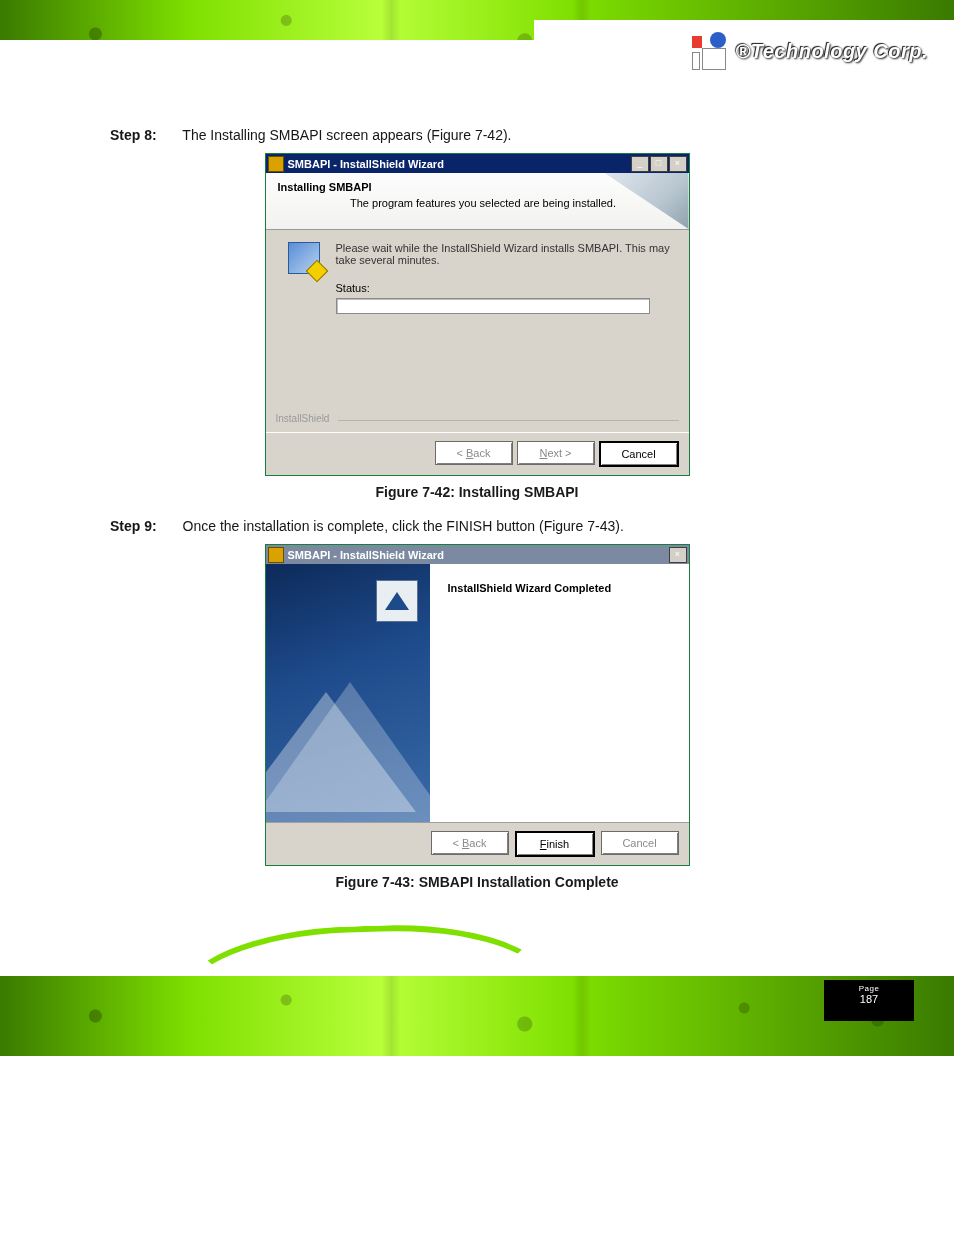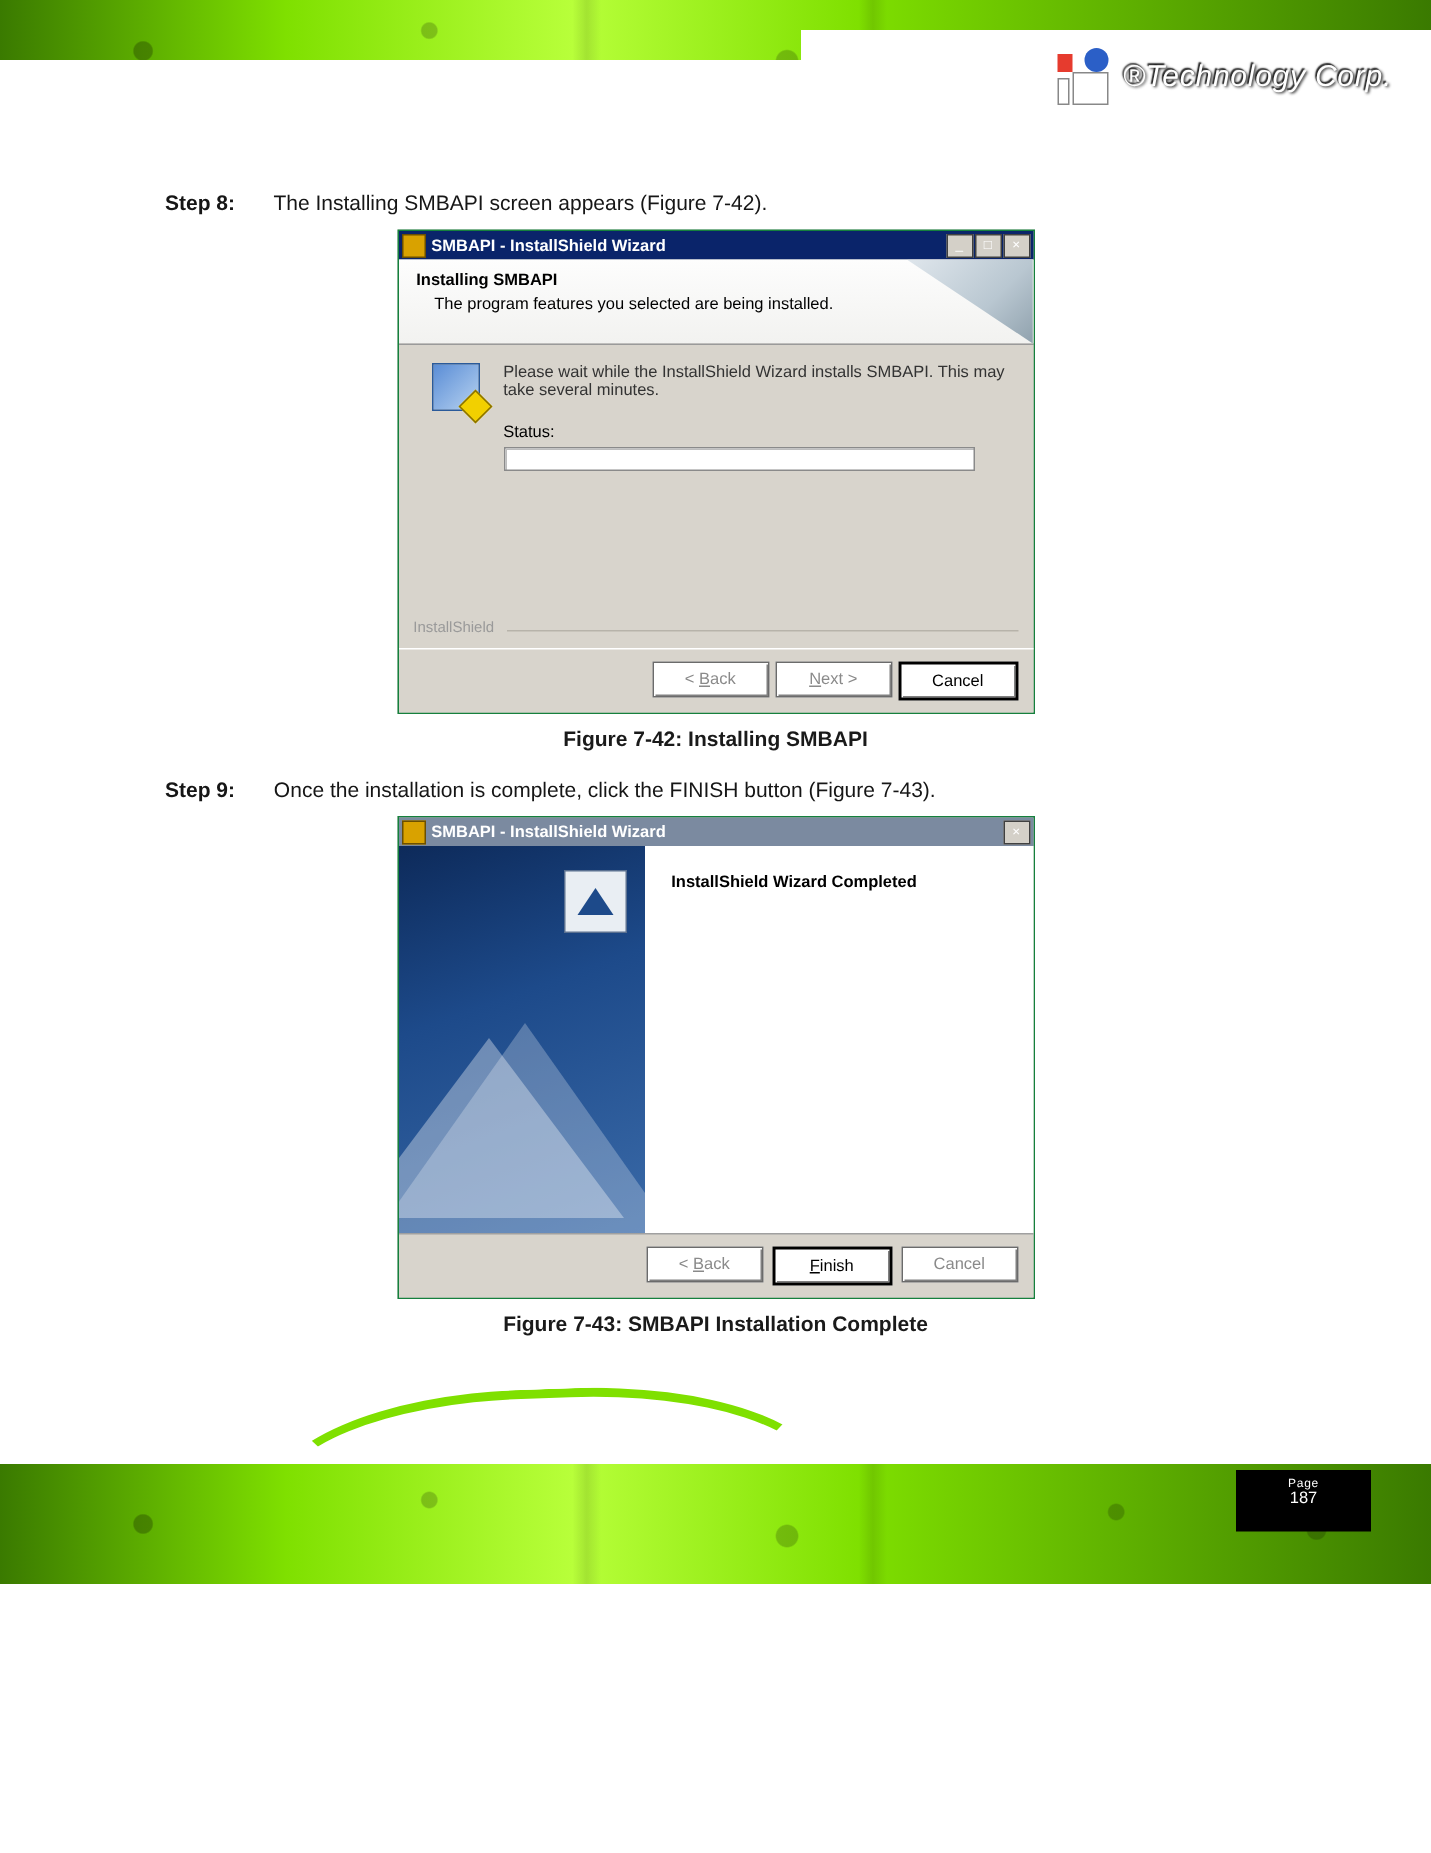--- a/index.html
+++ b/index.html
@@ -14,37 +14,37 @@
 }
 .top-header { position:relative; }
 .white-swoosh { position:absolute; top:40px; left:0; right:0; height:60px; background:#fff; clip-path: polygon(0 0,60% 0,100% 100%,100% 100%,0 100%); }
 .white-swoosh2 { position:absolute; top:20px; right:0; width:420px; height:100px; background:#fff; border-radius:0 0 0 60px; }
 .logo-area { position:absolute; top:32px; right:26px; display:flex; align-items:center; gap:6px; }
 .logo-box { width:38px; height:38px; position:relative; }
 .logo-r { position:absolute; left:0; top:4px; width:10px; height:12px; background:#e63b2e; }
 .logo-b { position:absolute; left:18px; top:0; width:16px; height:16px; background:#2b5fc7; border-radius:50%; }
 .logo-bar1 { position:absolute; left:0; top:20px; width:6px; height:16px; background:#fff; border:1px solid #888;}
 .logo-bar2 { position:absolute; left:10px; top:16px; width:22px; height:20px; background:#fff; border:1px solid #888;}
-.logo-text { font-family: "Arial Black", Arial; font-weight:400; font-size:20px; font-style:italic; color:#fff; text-shadow:1px 1px 2px #1a1a1a,-1px -1px 1px #1a1a1a; letter-spacing:.5px;}
+.logo-text { font-family: "Arial Black", Arial; font-weight:700; font-size:20px; font-style:italic; color:#fff; text-shadow:1px 1px 2px #1a1a1a,-1px -1px 1px #1a1a1a; letter-spacing:.5px;}
 .thin-green { height:10px; background:linear-gradient(90deg,#3a7a00,#9bff2a,#3a7a00); margin-top:18px;}
 .doc-title { text-align:right; padding:6px 36px 0 0; color:#2b6fb3; font-size:15px; font-weight:bold; }
 .content { padding:4px 50px 0 50px; }
 .step-line { font-size:14px; color:#161616; margin:4px 0 10px 60px; }
 .step-no { font-weight:bold; margin-right:22px; }
 .fig-wrap { display:flex; justify-content:center; margin:8px 0 6px;}
 .win { width:423px; border:1px solid #15803d; background:#d8d4cc; font-family:Tahoma,Arial; font-size:11px; color:#000;}
 .titlebar { background:#0a246a; color:#fff; display:flex; align-items:center; height:19px; padding:0 2px; }
 .titlebar.inactive { background:#7b8aa0; }
 .titlebar .tb-icon { width:14px; height:14px; background:#d9a200; margin-right:4px; border:1px solid #6b4f00; }
 .titlebar .tb-title { flex:1; font-weight:bold; font-size:11px; }
 .tb-btns { display:flex; gap:1px; }
 .tb-btn { width:16px; height:14px; background:#d4d0c8; border:1px solid #404040; display:flex; align-items:center; justify-content:center; font-size:9px; line-height:1;}
 .hdr { background:linear-gradient(180deg,#fdfdfd,#f2f2f0); border-bottom:1px solid #9a9a9a; padding:8px 12px 10px; position:relative; height:38px;}
 .hdr-title { font-weight:bold; font-size:11px; }
-.hdr-sub { font-size:11px; margin:4px 0 0 12px; }
+.hdr-sub { font-size:11px; margin:4px 0 0 12px;text-align:center; }
 .hdr-curl { position:absolute; top:0; right:0; width:84px; height:56px; background:linear-gradient(135deg,#dfe6ec 0%,#b9c7d1 60%,#8fa1ad 100%); clip-path: polygon(0 0,100% 0,100% 100%); }
 .body1 { padding:12px 16px 4px; background:#d8d4cc; min-height:186px; position:relative;}
 .inst-icon { width:30px; height:30px; position:absolute; left:22px; top:12px; background:linear-gradient(135deg,#5a8dd6,#b7d2f0); border:1px solid #2a5a9a;}
 .inst-icon::after{content:"";position:absolute;right:-6px;bottom:-6px;width:14px;height:14px;background:#f2d000;border:1px solid #8a7200;transform:rotate(45deg);}
 .inst-text { margin-left:54px; font-size:11px; color:#333; }
 .status-lbl { margin:16px 0 4px 54px; font-size:11px; }
 .progress { margin:2px 0 0 54px; width:312px; height:14px; border:1px solid #8a8a8a; background:#fff; box-shadow:inset 1px 1px 0 #bdbdbd;}
 .brand-line { position:absolute; left:10px; bottom:8px; right:10px; font-size:10px; color:#9a9a9a;}
 .brand-line::after{content:"";position:absolute;left:62px;right:0;top:7px;height:1px;background:#b7b3aa;}
 .btnbar { background:#d8d4cc; border-top:1px solid #fff; padding:8px 10px; display:flex; justify-content:flex-end; gap:4px;}

